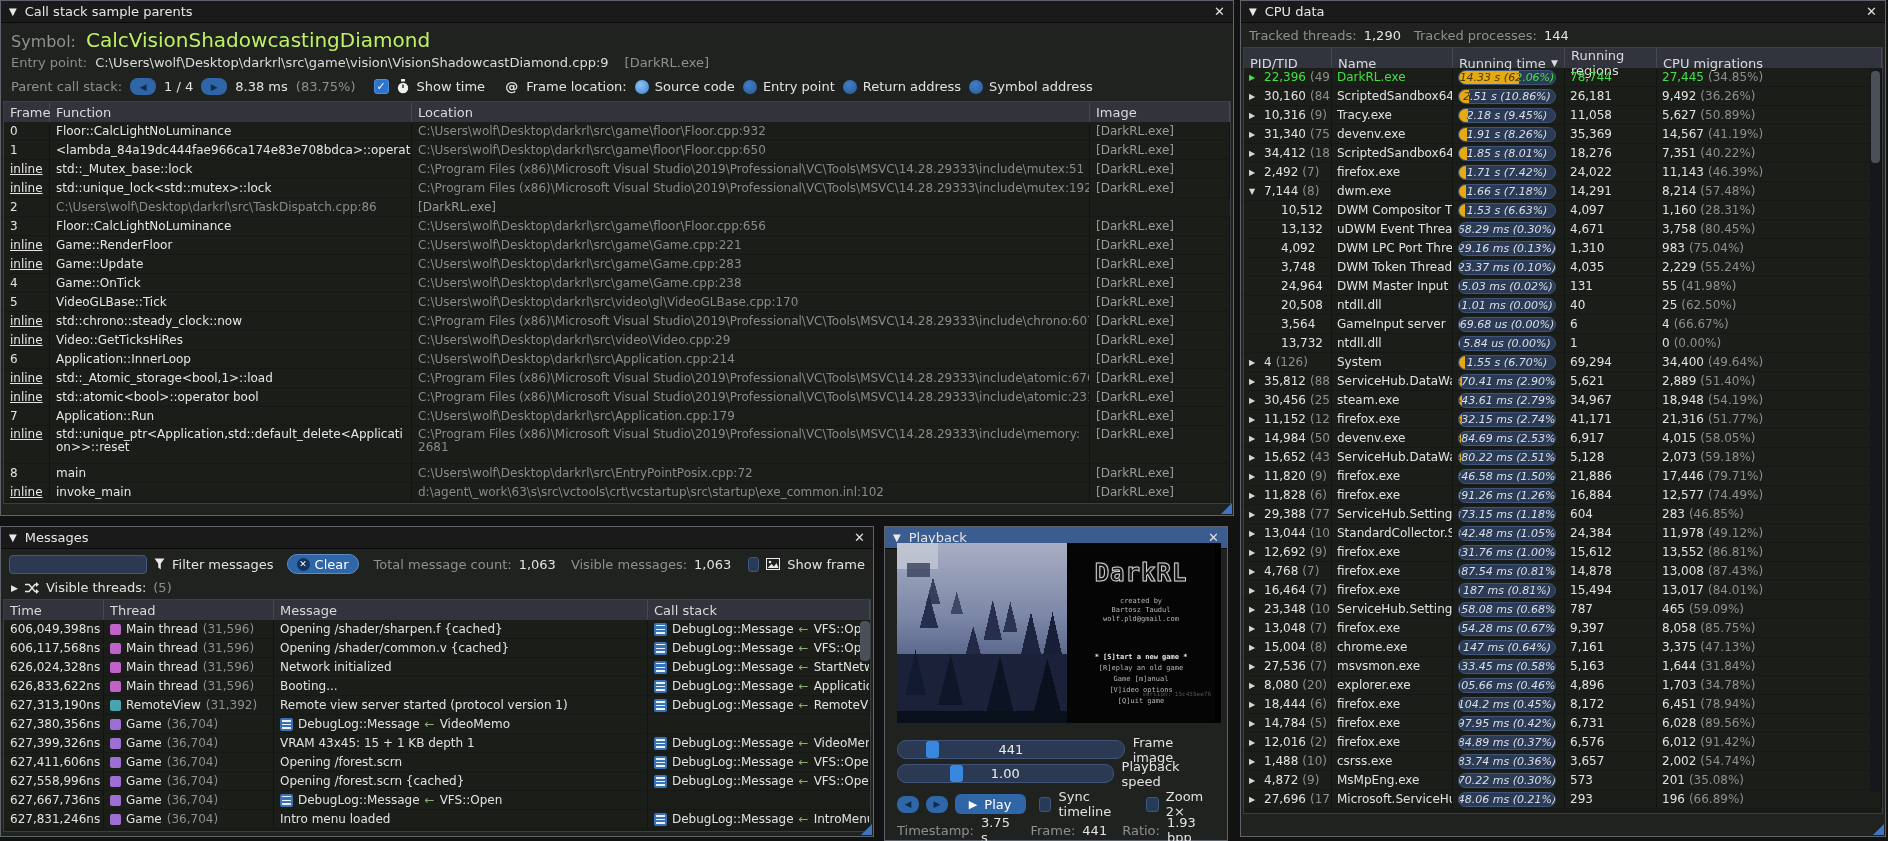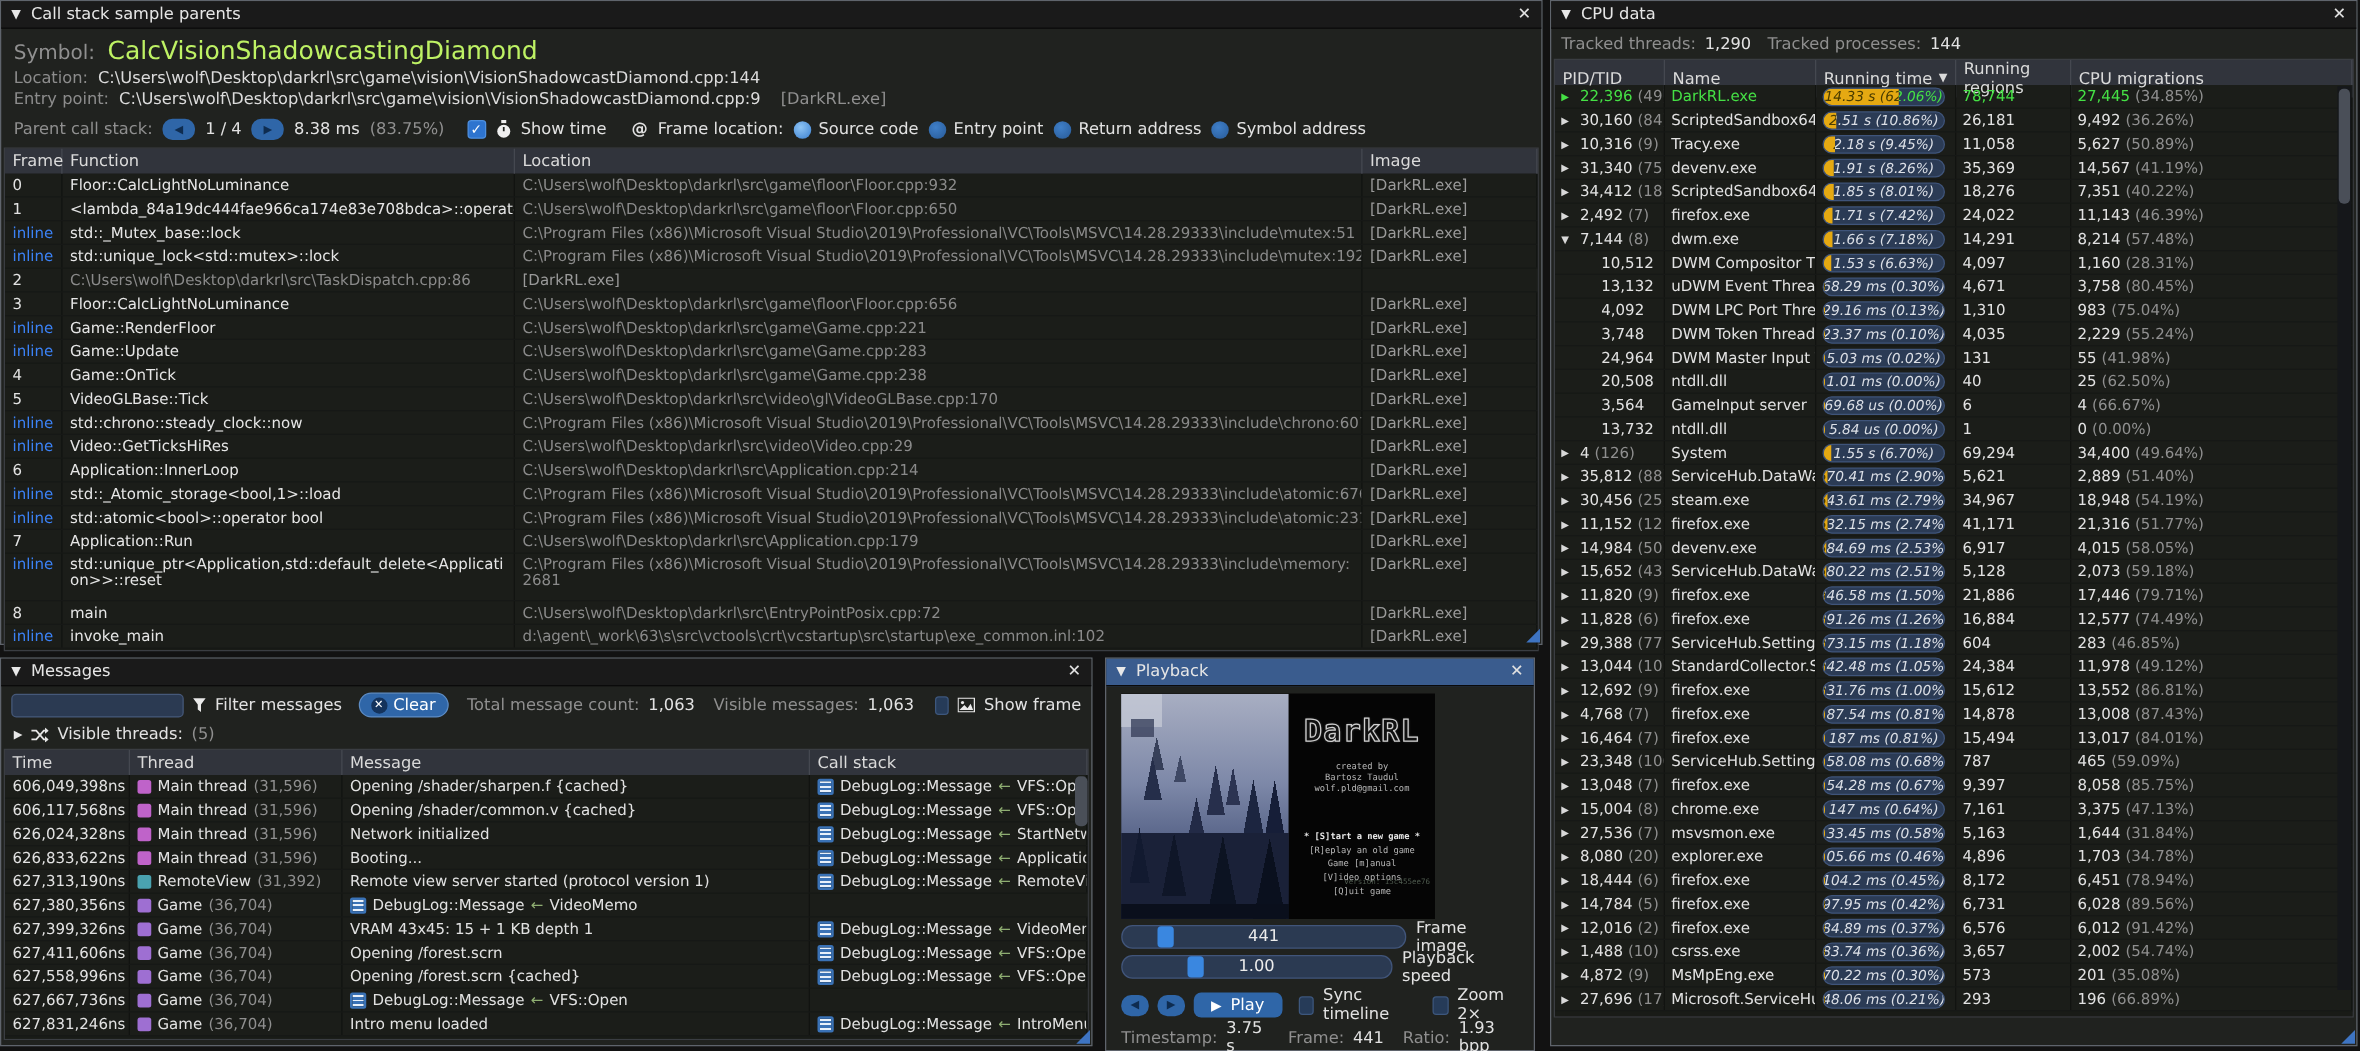--- a/index.html
+++ b/index.html
@@ -35,42 +35,42 @@
   #cs-table { margin:0 2px; border:1px solid #3a3d42; }
   #cs-rows { background:#191b17; overflow:hidden; height:381px; }
   .cs-row { grid-template-columns:46px 362px 678px 1fr; height:19px; border-bottom:1px solid #161816; background:#1b1d19; }
   .cs-head { grid-template-columns:46px 362px 678px 1fr; }
   .cs-row.wrap { height:38px; }
   .cs-c { padding:0 6px; white-space:nowrap; overflow:hidden; border-right:1px solid #111310; font-size:12px; height:100%; display:flex; align-items:center; }
   .cs-row.wrap .cs-c { white-space:normal; word-break:break-all; line-height:13px; align-items:flex-start; padding-top:2px; }
   .cs-c.fn { color:#e6e6e6; }
   .cs-c.loc { color:#8a8a8a; }
   .cs-c.img { color:#9a9a9a; }
-  .cs-c.frame.dim { color:#3b82f6; }
+  .cs-c.frame.dim { color:#e5e5e5;text-decoration:underline; }
 
   
   #p-msg { left:0; top:526px; width:874px; height:311px; }
   #msg-filter { display:flex; align-items:center; gap:7px; padding:5px 8px; font-size:13px; white-space:nowrap; }
   #msg-input { width:200px; height:19px; background:#2b3a52; border:1px solid #46597a; border-radius:4px; }
   .pillbtn { display:inline-flex; align-items:center; gap:5px; height:20px; padding:0 9px; border-radius:10px; background:#2f66a8; border:1px solid #5d8cc4; color:#fff; }
   .pillbtn .cx { width:13px; height:13px; border-radius:50%; background:#14335c; color:#fff; font-size:9px; display:inline-flex; align-items:center; justify-content:center; }
   #msg-threads { display:flex; align-items:center; gap:7px; padding:1px 8px 4px 10px; font-size:13px; }
   #msg-table { margin:0 2px; border:1px solid #3a3d42; position:relative; }
   .msg-head, .msg-row { grid-template-columns:100px 170px 374px 1fr; }
   #msg-rows { background:#191b17; overflow:hidden; height:211px; }
   .msg-row { height:19px; background:#1b1d19; border-bottom:1px solid #161816; }
   .msg-c { padding:0 6px; white-space:nowrap; overflow:hidden; border-right:1px solid #111310; height:100%; display:flex; align-items:center; gap:5px; }
   .sw { width:11px; height:11px; border-radius:2px; flex:0 0 auto; }
   .lsticon { width:13px; height:13px; border-radius:2px; border:2px solid #3a72b6; background:repeating-linear-gradient(#e8f0fa 0 1.5px, #3a72b6 1.5px 3.6px); flex:0 0 auto; }
   .larrow { color:#8fae72; }
   .msg-scroll { position:absolute; right:0; top:21px; width:10px; height:40px; background:#4a4f58; border-radius:4px; }
 
   
   #p-pb { left:884px; top:526px; width:344px; height:315px; }
-  #pb-img { position:absolute; left:12px; top:28px; width:251px; height:180px; display:flex; background:#000; }
+  #pb-img { position:absolute; left:12px; top:16px; width:324px; height:180px; display:flex; background:#000; }
   #pb-forest { width:170px; height:100%; }
   #pb-screen { position:relative; width:148px; height:100%; background:#050505; color:#b8b8b8; text-align:center; font-family:"DejaVu Sans Mono","Liberation Mono",monospace; }
   #pb-logo { margin-top:16px; font-size:24px; font-weight:bold; letter-spacing:1px; color:#111; -webkit-text-stroke:1px #cfcfcf; text-shadow:0 0 2px #888; }
   .pb-credit { font-size:7px; line-height:9px; }
   #pb-menu { margin-top:28px; }
   .pb-menu-item { font-size:7px; line-height:11px; }
   .pb-menu-item.hot { color:#e8e8e8; font-weight:bold; }
   #pb-version { position:absolute; right:4px; bottom:26px; font-size:6px; color:#4f5b4f; }
   .pb-sliderrow { position:absolute; left:12px; width:320px; height:19px; display:flex; align-items:center; gap:8px; font-size:13px; }
   .strack { position:relative; width:230px; height:19px; background:#2b3a52; border:1px solid #41557a; border-radius:9px; }
@@ -110,24 +110,20 @@
     <span class="tri">▼</span>
     <span>Call stack sample parents</span>
     <span class="x">✕</span>
   </div>
   <div id="cs-info">
     <div id="cs-sym">
       <span class="lbl">Symbol:</span>
       <span class="val">CalcVisionShadowcastingDiamond</span>
     </div>
     <div class="cs-line">
-      <span class="lbl">Location:</span>
-      <span class="val">C:\Users\wolf\Desktop\darkrl\src\game\vision\VisionShadowcastDiamond.cpp:144</span>
-    </div>
-    <div class="cs-line">
       <span class="lbl">Entry point:</span>
       <span class="val">C:\Users\wolf\Desktop\darkrl\src\game\vision\VisionShadowcastDiamond.cpp:9</span>
       <span class="dim" style="margin-left:8px">[DarkRL.exe]</span>
     </div>
   </div>
   <div id="cs-toolbar">
     <span class="dim">Parent call stack:</span>
     <span class="navbtn">◀</span>
     <span>1 / 4</span>
     <span class="navbtn">▶</span>

